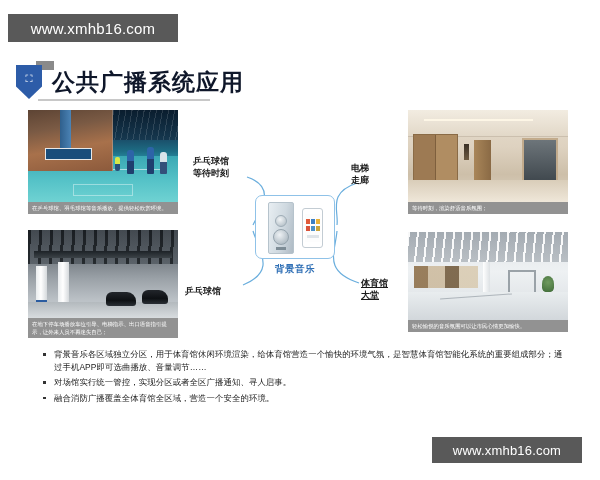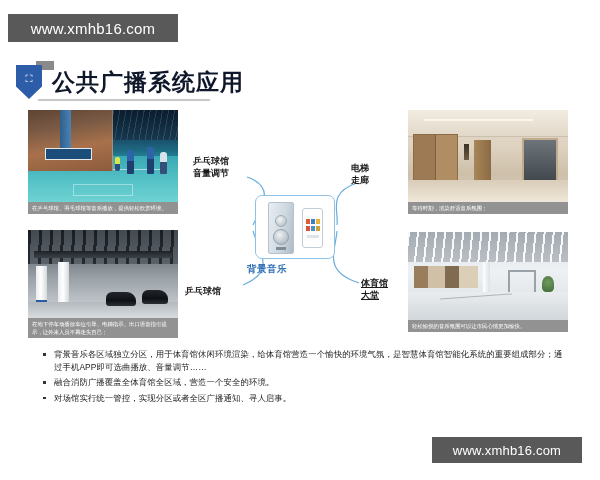--- a/index.html
+++ b/index.html
@@ -327,21 +327,21 @@
   .phone .scr .row.r2 i:nth-child(2){ background:#4a90c9; }
   .phone .scr .row.r2 i:nth-child(3){ background:#c9a33a; }
   .phone .scr .bar {
     position: absolute; left: 2px; right: 2px; top: 21px; height: 3px;
     background: #dfe4e8;
   }
   .hub-label {
     position: absolute;
     left: 62px; top: 128px;
     width: 96px;
-    text-align: left;
+    text-align: center;
     color: #2f6fb5;
     font-size: 9.5px;
     font-weight: bold;
     letter-spacing: 0.5px;
   }
   .node {
     position: absolute;
     font-size: 9px;
     font-weight: bold;
     color: #1a1a1a;
@@ -484,35 +484,35 @@
             </span>
           <span class="bar"></span>
         </span>
       </span>
     </div>
 
     <div class="hub-label">背景音乐</div>
 
     <div class="node n-tt">
       <div>乒乓球馆</div>
-      <div>音量调节</div>
+      <div>等待时刻</div>
     </div>
     <div class="node n-el">
       <div>电梯</div>
       <div>走廊</div>
     </div>
     <div class="node n-pk">
       <div>乒乓球馆</div>
     </div>
     <div class="node n-gym">
       <div>体育馆</div>
       <div>大堂</div>
     </div>
   </div>
 
   <div class="bullets">
     <div class="bullet">背景音乐各区域独立分区，用于体育馆休闲环境渲染，给体育馆营造一个愉快的环境气氛，是智慧体育馆智能化系统的重要组成部分；通过手机APP即可选曲播放、音量调节……</div>
+    <div class="bullet">对场馆实行统一管控，实现分区或者全区广播通知、寻人启事。</div>
     <div class="bullet">融合消防广播覆盖全体育馆全区域，营造一个安全的环境。</div>
-    <div class="bullet">对场馆实行统一管控，实现分区或者全区广播通知、寻人启事。</div>
   </div>
 
 
 </div>
 
 </body></html>

